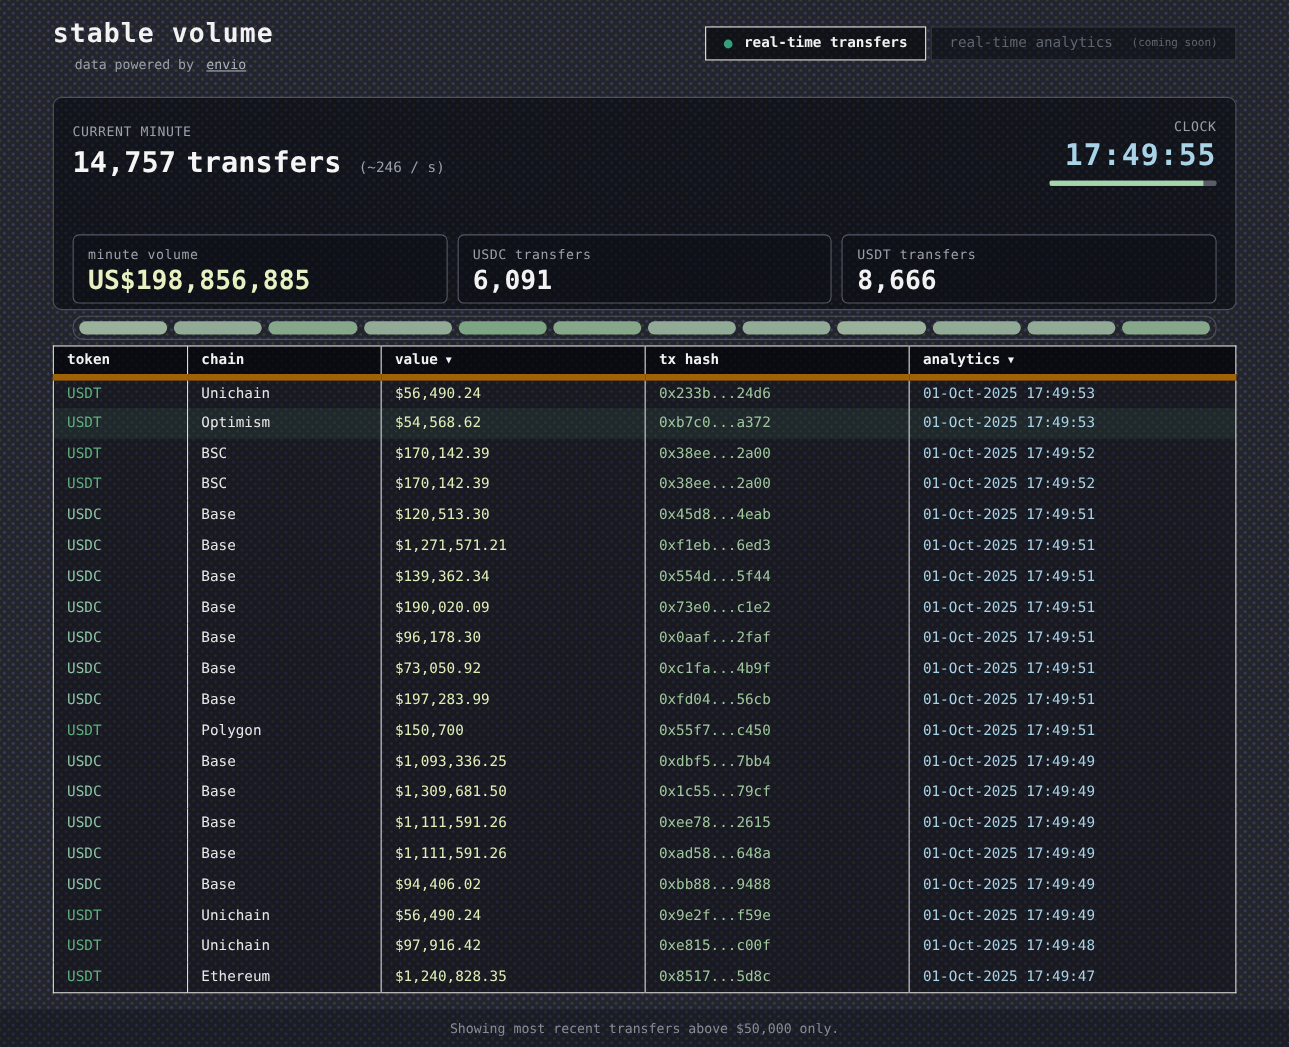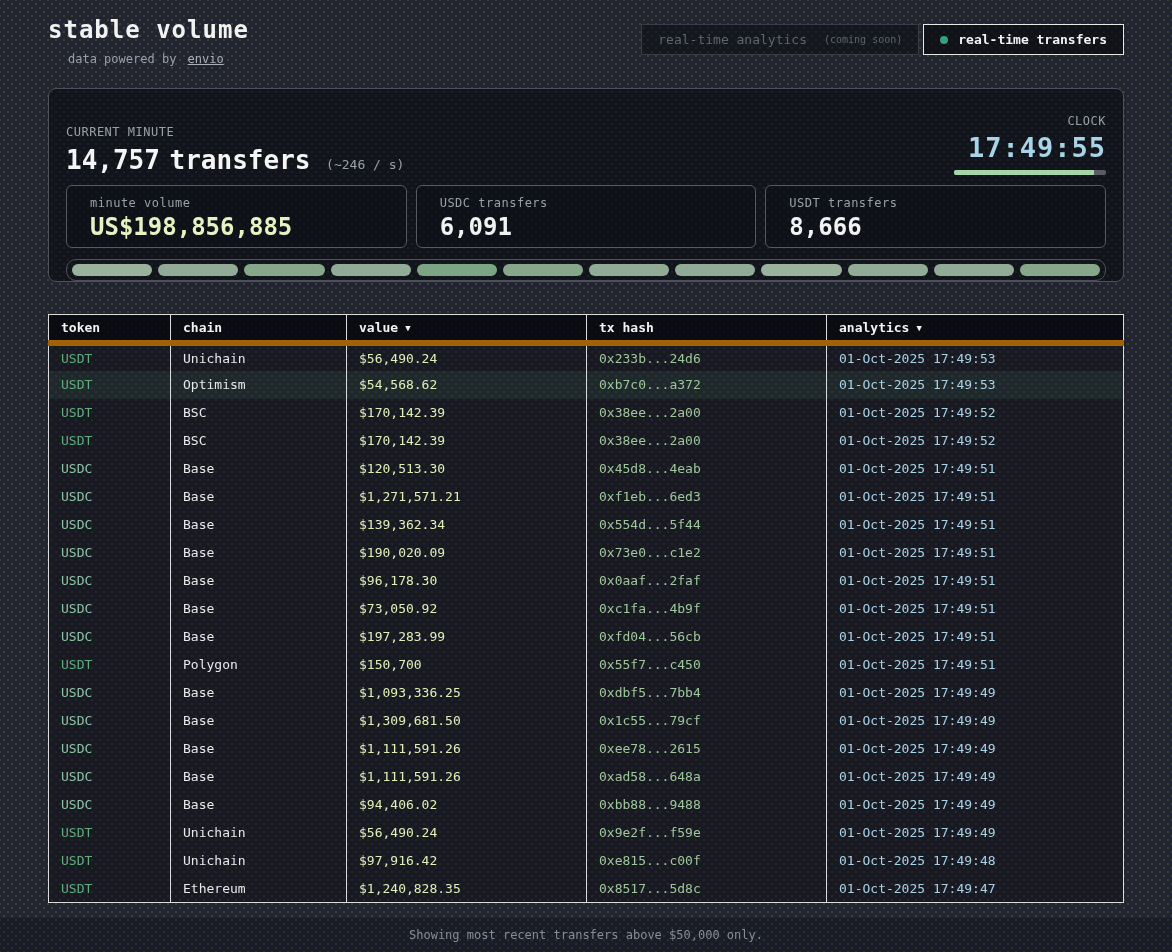--- a/index.html
+++ b/index.html
@@ -26,34 +26,34 @@
   .tab { display: flex; align-items: center; gap: 10px; font-family: inherit; font-size: 13px;
          padding: 7px 16px; cursor: pointer; background: rgba(10,12,16,0.55); border: 1px solid #3a3d46;
          color: #5f656e; white-space: nowrap; }
   .tab.active { border: 1px solid #e8e8e8; color: #f2f2f2; font-weight: bold; background: rgba(6,8,12,0.65); }
   .dot { width: 8px; height: 8px; border-radius: 50%; background: var(--live-dot, #35a07c); display: inline-block; }
   .soon { font-size: 10px; margin-left: 7px; color: inherit; }
 
   
   .stats-panel { border: 1px solid #4e515a; border-radius: 8px; background: rgba(6,8,12,0.55);
                  padding: 12px 17px 14px 17px; height: 194px; }
-  .stats-top { display: flex; justify-content: space-between; align-items: flex-end; height: 74px; }
+  .stats-top { display: flex; justify-content: space-between; align-items: center; height: 74px; }
   .label { font-size: 12px; color: #9aa0a8; letter-spacing: 0.5px; }
   .big { margin-top: 6px; }
   .big .count, .big .unit { font-size: 26px; font-weight: bold; color: #f5f5f5; }
   .big .rate { font-size: 13px; font-weight: normal; color: #9aa0a8; margin-left: 6px; }
   .stats-right { text-align: right; }
   .clock { font-size: 27px; font-weight: bold; color: var(--clock, #a9d3e6); margin-top: 4px; letter-spacing: 1px; }
   .clock-bar { margin-top: 7px; height: 5px; width: 152px; margin-left: auto; background: #5a5d66;
                border-radius: 2px; overflow: hidden; display: flex; }
   .clock-bar .fill { height: 100%; background: var(--progress, #a5d6aa); }
 
   .stat-boxes { display: flex; gap: 9px; margin-top: 10px; }
-  .stat-box { flex: 1; border: 1px solid #565963; border-radius: 6px; padding: 10px 23px; height: 63px;
-              background: rgba(10,12,18,0.35); }
+  .stat-box { flex: 1; border: 1px solid #565963; border-radius: 6px; padding: 10px 13px; height: 63px;
+              background: rgba(10,12,18,0.35); margin-top: 28px; }
   .stat-box .value { font-size: 24px; font-weight: bold; color: #f2f2f2; margin-top: 3px; }
   .stat-box.accent .value { color: var(--volume, #e7f2c3); }
 
   .segment-bar { margin-top: 11px; border: 1px solid #4e515a; border-radius: 10px; padding: 4px 5px;
                  display: flex; gap: 6px; height: 22px; }
   .seg { flex: 1; border-radius: 6px; background: #92ab96; }
   .seg:nth-child(3n)   { background: #86a78a; }
   .seg:nth-child(4n+1) { background: #9ab29b; }
   .seg:nth-child(5)    { background: #7da583; }
 
@@ -87,27 +87,27 @@
 
   <header class="topbar">
     <div class="brand">
       <h1>stable volume</h1>
       <div class="subtitle">
         <span>data powered by</span>
         <a>envio</a>
       </div>
     </div>
     <div class="tabs">
+      <button class="tab active">
+        <span class="dot"></span>
+        <span>real-time transfers</span>
+      </button>
       <button class="tab">
         <span>real-time analytics</span>
         <span class="soon">(coming soon)</span>
-      </button>
-      <button class="tab active">
-        <span class="dot"></span>
-        <span>real-time transfers</span>
       </button>
     </div>
   </header>
 
   <section class="stats-panel">
     <div class="stats-top">
       <div class="stats-left">
         <div class="label">CURRENT MINUTE</div>
         <div class="big">
           <span class="count">14,757</span>

